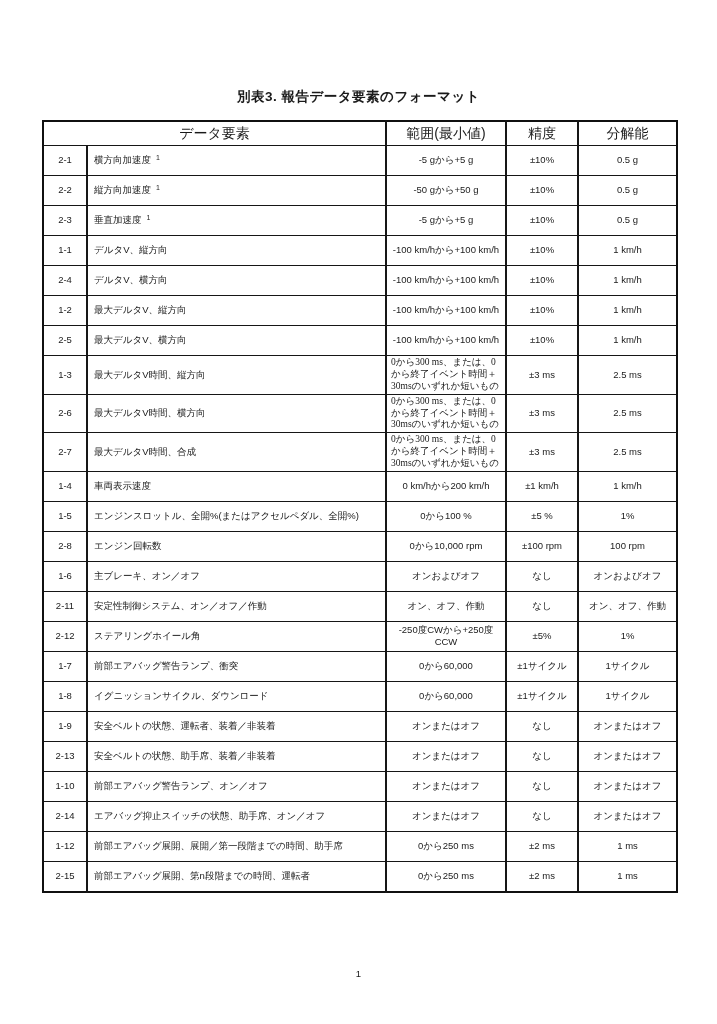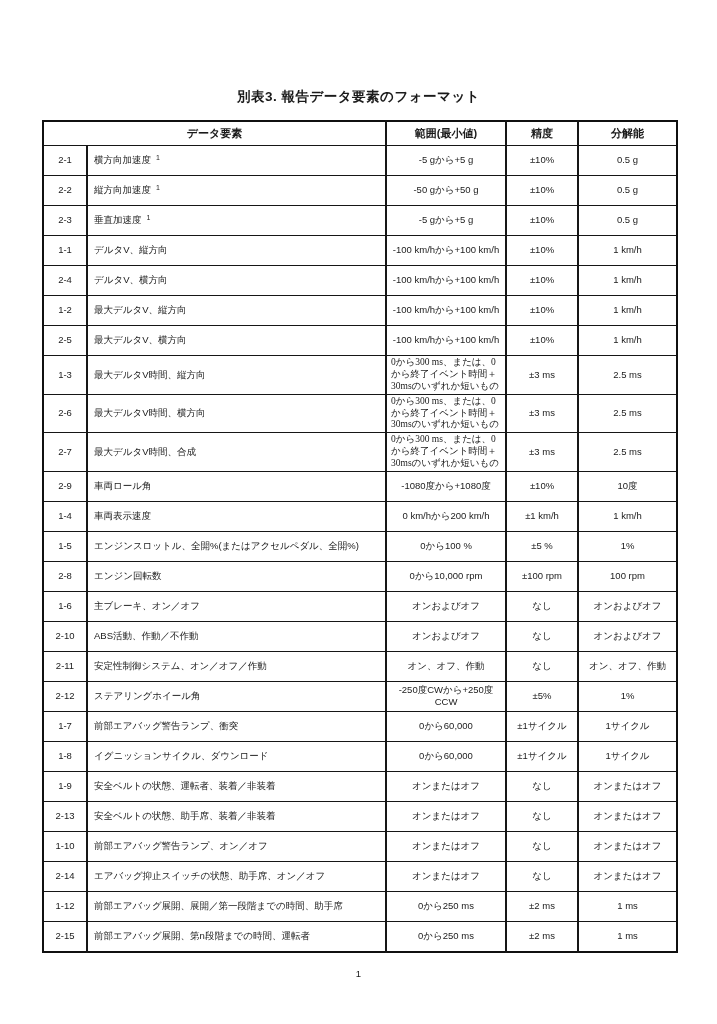--- a/index.html
+++ b/index.html
@@ -6,21 +6,21 @@
   body{font-family:"Liberation Sans","DejaVu Sans",sans-serif;color:#1a1a1a;}
   .page{position:relative;width:717px;height:1024px;background:#ffffff;margin:0 auto;overflow:hidden;}
   .doc-title{position:absolute;top:88px;left:0;right:0;text-align:center;
     font-size:13.5px;font-weight:bold;letter-spacing:0.5px;}
   table.doc-table{position:absolute;left:42px;top:120px;width:634px;
     border-collapse:collapse;table-layout:fixed;font-size:9.5px;line-height:1.3;}
   table.doc-table{border:2px solid #101010;}
   .doc-table th,.doc-table td{border:1px solid #161616;padding:2px 4px;
     text-align:center;vertical-align:middle;overflow:hidden;}
   .doc-table td + td, .doc-table th + th{border-left-width:2px;}
-  .doc-table th{height:19px;font-weight:bold;font-size:11px;}
+  .doc-table th{height:19px;font-weight:normal;font-size:14px;}
   .doc-table td{height:25px;}
   td.cell-name{text-align:left;padding-left:6px;}
   td.cell-name sup{font-size:7px;vertical-align:top;position:relative;top:-1px;margin-left:5px;}
   td.cell-range.wrap-left{text-align:left;line-height:1.25;padding-top:1px;padding-bottom:1px;font-family:Liberation Serif, serif;}
   .page-number{position:absolute;top:968px;left:0;right:0;text-align:center;font-size:9.5px;}
   col.c-id{width:44px;} col.c-name{width:299px;} col.c-range{width:120px;}
   col.c-prec{width:72px;} col.c-res{width:99px;}
 </style>
 </head>
 <body>
@@ -119,27 +119,20 @@
     </tr>
 
     <tr>
       <td class="cell-id">2-7</td>
       <td class="cell-name">最大デルタV時間、合成</td>
       <td class="cell-range wrap-left">0から300 ms、または、0から終了イベント時間＋30msのいずれか短いもの</td>
       <td class="cell-precision">±3 ms</td>
       <td class="cell-resolution">2.5 ms</td>
     </tr>
 
-    <tr>
-      <td class="cell-id">2-9</td>
-      <td class="cell-name">車両ロール角</td>
-      <td class="cell-range">-1080度から+1080度</td>
-      <td class="cell-precision">±10%</td>
-      <td class="cell-resolution">10度</td>
-    </tr>
 
     <tr>
       <td class="cell-id">1-4</td>
       <td class="cell-name">車両表示速度</td>
       <td class="cell-range">0 km/hから200 km/h</td>
       <td class="cell-precision">±1 km/h</td>
       <td class="cell-resolution">1 km/h</td>
     </tr>
 
     <tr>
@@ -159,27 +152,20 @@
     </tr>
 
     <tr>
       <td class="cell-id">1-6</td>
       <td class="cell-name">主ブレーキ、オン／オフ</td>
       <td class="cell-range">オンおよびオフ</td>
       <td class="cell-precision">なし</td>
       <td class="cell-resolution">オンおよびオフ</td>
     </tr>
 
-    <tr>
-      <td class="cell-id">2-10</td>
-      <td class="cell-name">ABS活動、作動／不作動</td>
-      <td class="cell-range">オンおよびオフ</td>
-      <td class="cell-precision">なし</td>
-      <td class="cell-resolution">オンおよびオフ</td>
-    </tr>
 
     <tr>
       <td class="cell-id">2-11</td>
       <td class="cell-name">安定性制御システム、オン／オフ／作動</td>
       <td class="cell-range">オン、オフ、作動</td>
       <td class="cell-precision">なし</td>
       <td class="cell-resolution">オン、オフ、作動</td>
     </tr>
 
     <tr>

